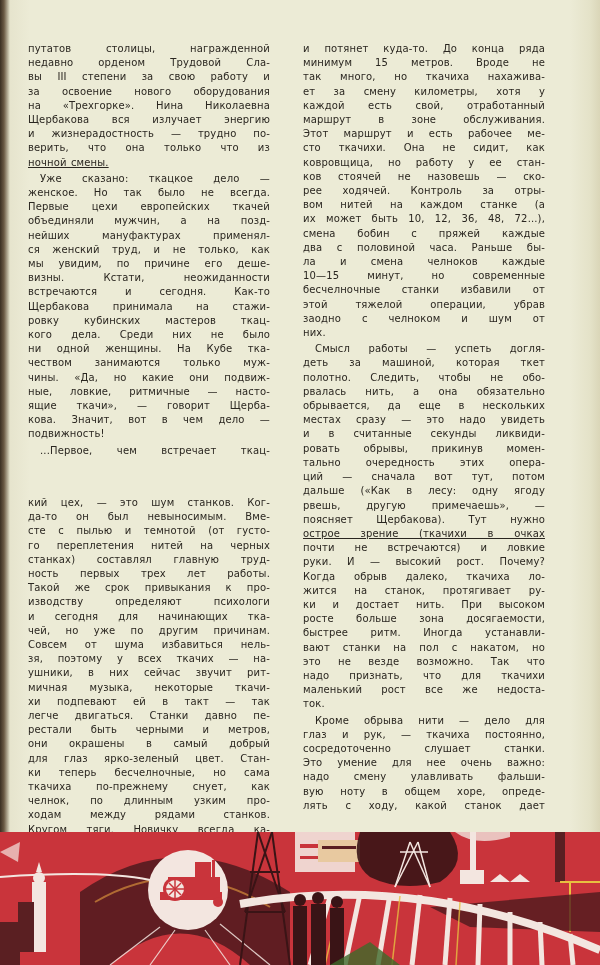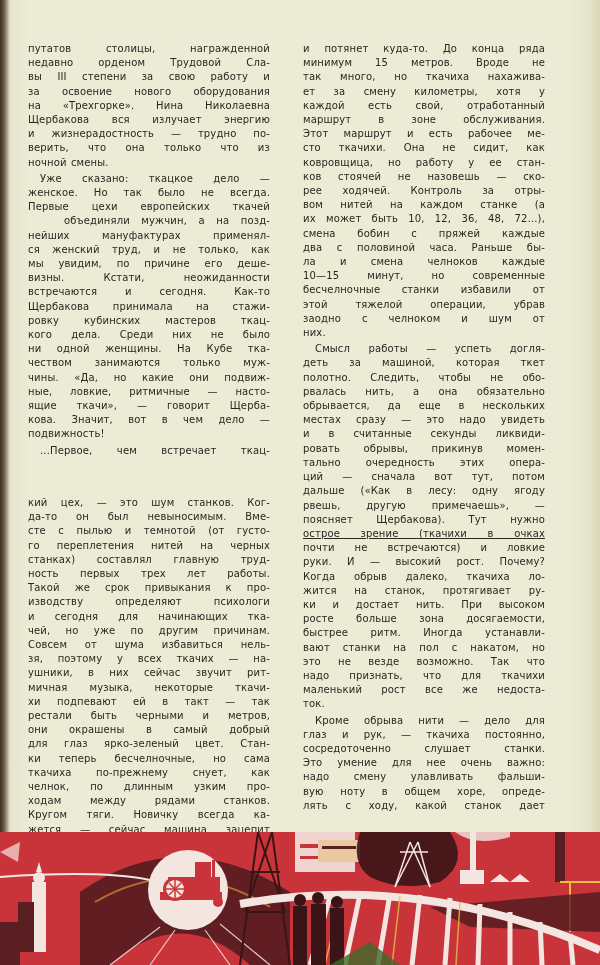--- a/index.html
+++ b/index.html
@@ -35,25 +35,25 @@
 
   <div class="col col-left" id="colLeft">
       <div style="text-align: justify; text-align-last: justify; white-space: nowrap; overflow: visible;">путатов столицы, награжденной</div>
       <div style="text-align: justify; text-align-last: justify; white-space: nowrap; overflow: visible;">недавно орденом Трудовой Сла-</div>
       <div style="text-align: justify; text-align-last: justify; white-space: nowrap; overflow: visible;">вы III степени за свою работу и</div>
       <div style="text-align: justify; text-align-last: justify; white-space: nowrap; overflow: visible;">за освоение нового оборудования</div>
       <div style="text-align: justify; text-align-last: justify; white-space: nowrap; overflow: visible;">на «Трехгорке». Нина Николаевна</div>
       <div style="text-align: justify; text-align-last: justify; white-space: nowrap; overflow: visible;">Щербакова вся излучает энергию</div>
       <div style="text-align: justify; text-align-last: justify; white-space: nowrap; overflow: visible;">и жизнерадостность — трудно по-</div>
       <div style="text-align: justify; text-align-last: justify; white-space: nowrap; overflow: visible;">верить, что она только что из</div>
-      <div style="text-align: center; text-align-last: left; white-space: nowrap; overflow: visible;">ночной смены.</div>
+      <div style="text-align: center; text-align-last: left; white-space: nowrap; overflow: visible; text-decoration: underline;">ночной смены.</div>
       <div style="text-align: justify; text-align-last: justify; padding-left: 12px; margin-top: 2px; white-space: nowrap; overflow: visible;">Уже сказано: ткацкое дело —</div>
       <div style="text-align: justify; text-align-last: justify; white-space: nowrap; overflow: visible;">женское. Но так было не всегда.</div>
       <div style="text-align: justify; text-align-last: justify; white-space: nowrap; overflow: visible;">Первые цехи европейских ткачей</div>
-      <div style="text-align: justify; text-align-last: justify; white-space: nowrap; overflow: visible; margin-left: 36px;">объединяли мужчин, а на позд-</div>
+      <div style="text-align: justify; text-align-last: justify; white-space: nowrap; overflow: visible;">объединяли мужчин, а на позд-</div>
       <div style="text-align: justify; text-align-last: justify; white-space: nowrap; overflow: visible;">нейших мануфактурах применял-</div>
       <div style="text-align: justify; text-align-last: justify; white-space: nowrap; overflow: visible;">ся женский труд, и не только, как</div>
       <div style="text-align: justify; text-align-last: justify; white-space: nowrap; overflow: visible;">мы увидим, по причине его деше-</div>
       <div style="text-align: justify; text-align-last: justify; white-space: nowrap; overflow: visible;">визны. Кстати, неожиданности</div>
       <div style="text-align: justify; text-align-last: justify; white-space: nowrap; overflow: visible;">встречаются и сегодня. Как-то</div>
       <div style="text-align: justify; text-align-last: justify; white-space: nowrap; overflow: visible;">Щербакова принимала на стажи-</div>
       <div style="text-align: justify; text-align-last: justify; white-space: nowrap; overflow: visible;">ровку кубинских мастеров ткац-</div>
       <div style="text-align: justify; text-align-last: justify; white-space: nowrap; overflow: visible;">кого дела. Среди них не было</div>
       <div style="text-align: justify; text-align-last: justify; white-space: nowrap; overflow: visible;">ни одной женщины. На Кубе тка-</div>
       <div style="text-align: justify; text-align-last: justify; white-space: nowrap; overflow: visible;">чеством занимаются только муж-</div>
@@ -71,20 +71,21 @@
       <div style="text-align: justify; text-align-last: justify; white-space: nowrap; overflow: visible;">ность первых трех лет работы.</div>
       <div style="text-align: justify; text-align-last: justify; white-space: nowrap; overflow: visible;">Такой же срок привыкания к про-</div>
       <div style="text-align: justify; text-align-last: justify; white-space: nowrap; overflow: visible;">изводству определяют психологи</div>
       <div style="text-align: justify; text-align-last: justify; white-space: nowrap; overflow: visible;">и сегодня для начинающих тка-</div>
       <div style="text-align: justify; text-align-last: justify; white-space: nowrap; overflow: visible;">чей, но уже по другим причинам.</div>
       <div style="text-align: justify; text-align-last: justify; white-space: nowrap; overflow: visible;">Совсем от шума избавиться нель-</div>
       <div style="text-align: justify; text-align-last: justify; white-space: nowrap; overflow: visible;">зя, поэтому у всех ткачих — на-</div>
       <div style="text-align: justify; text-align-last: justify; white-space: nowrap; overflow: visible;">ушники, в них сейчас звучит рит-</div>
       <div style="text-align: justify; text-align-last: justify; white-space: nowrap; overflow: visible;">мичная музыка, некоторые ткачи-</div>
       <div style="text-align: justify; text-align-last: justify; white-space: nowrap; overflow: visible;">хи подпевают ей в такт — так</div>
+      <div style="text-align: justify; text-align-last: justify; white-space: nowrap; overflow: visible;">легче двигаться. Станки давно пе-</div>
       <div style="text-align: justify; text-align-last: justify; white-space: nowrap; overflow: visible;">рестали быть черными и метров,</div>
       <div style="text-align: justify; text-align-last: justify; white-space: nowrap; overflow: visible;">они окрашены в самый добрый</div>
       <div style="text-align: justify; text-align-last: justify; white-space: nowrap; overflow: visible;">для глаз ярко-зеленый цвет. Стан-</div>
       <div style="text-align: justify; text-align-last: justify; white-space: nowrap; overflow: visible;">ки теперь бесчелночные, но сама</div>
       <div style="text-align: justify; text-align-last: justify; white-space: nowrap; overflow: visible;">ткачиха по-прежнему снует, как</div>
       <div style="text-align: justify; text-align-last: justify; white-space: nowrap; overflow: visible;">челнок, по длинным узким про-</div>
       <div style="text-align: justify; text-align-last: justify; white-space: nowrap; overflow: visible;">ходам между рядами станков.</div>
       <div style="text-align: justify; text-align-last: justify; white-space: nowrap; overflow: visible;">Кругом тяги. Новичку всегда ка-</div>
       <div style="text-align: justify; text-align-last: justify; white-space: nowrap; overflow: visible;">жется — сейчас машина зацепит</div>
     </div>

